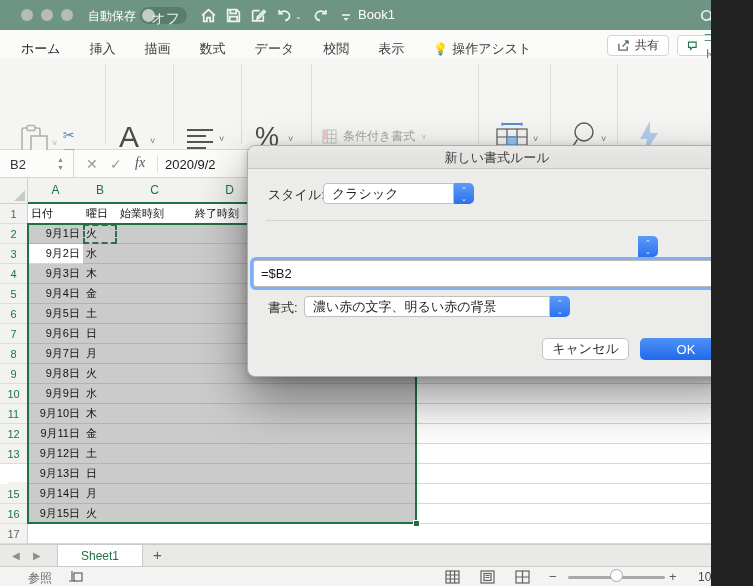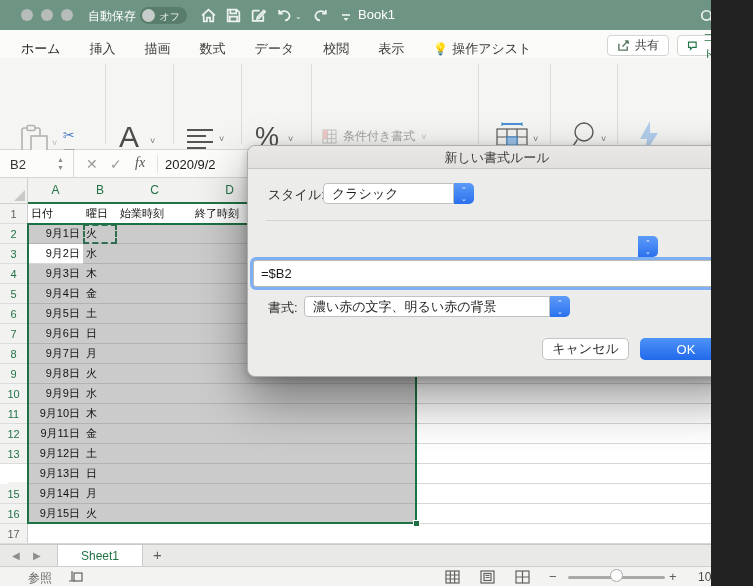--- a/index.html
+++ b/index.html
@@ -8,21 +8,21 @@
     position:relative; width:711px; height:586px; overflow:hidden;
     font-family:"Liberation Sans","DejaVu Sans",sans-serif;
     background:#fff; -webkit-font-smoothing:antialiased;
   }
   
   .titlebar { position:absolute; left:0; top:0; width:753px; height:30px; background:#6e9583; }
   .tl { position:absolute; top:9px; width:12px; height:12px; border-radius:50%; background:#b6bcb9; }
   .autosave-label { position:absolute; left:88px; top:8px; color:#fff; font-size:12px; }
   .toggle { position:absolute; left:140px; top:7px; width:47px; height:17px; border-radius:9px; background:#587d6b; }
   .toggle .knob { position:absolute; left:2px; top:2px; width:13px; height:13px; border-radius:50%; background:#c6ccc9; }
-  .toggle .state { position:absolute; right:7px; top:3px; font-size:10px; color:#e9efec; }
+  .toggle .state { position:absolute; right:7px; top:3px; font-size:14px; color:#e9efec; }
   .tb-ic { position:absolute; top:7px; width:17px; height:17px; color:#eef3f0; }
   .tb-ic svg { width:100%; height:100%; stroke:#eef3f0; fill:none; stroke-width:1.6; }
   .chev-s { position:absolute; top:12px; font-size:8px; color:#e9efec; }
   .doc-title { position:absolute; left:0; right:0; top:7px; text-align:center; color:#fff; font-size:13px; }
   
   .tabbar { position:absolute; left:0; top:30px; width:753px; height:28px; background:#fafaf8; }
   .tabs { position:absolute; left:20px; top:0; height:28px; display:flex; gap:27px; align-items:center; }
   .rtab { font-size:13px; color:#3a3a3a; white-space:nowrap; padding:16px 1px 6px; }
   .rtab.active { border-bottom:3px solid #217346; padding-bottom:3px; color:#222; }
   .bulb { color:#5f5f5d; font-size:12px; margin-right:4px; }

